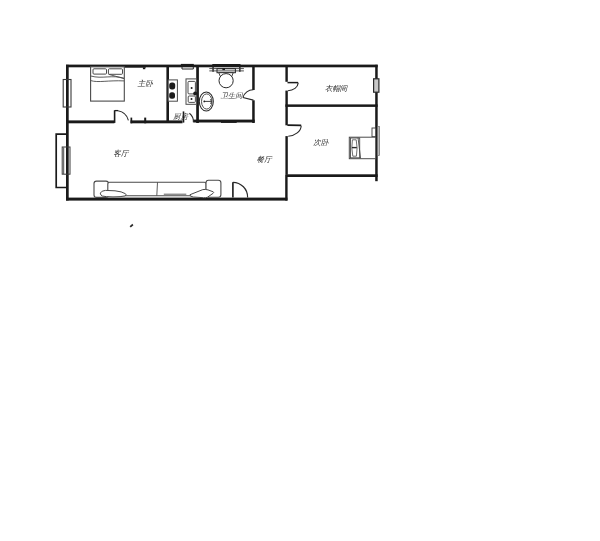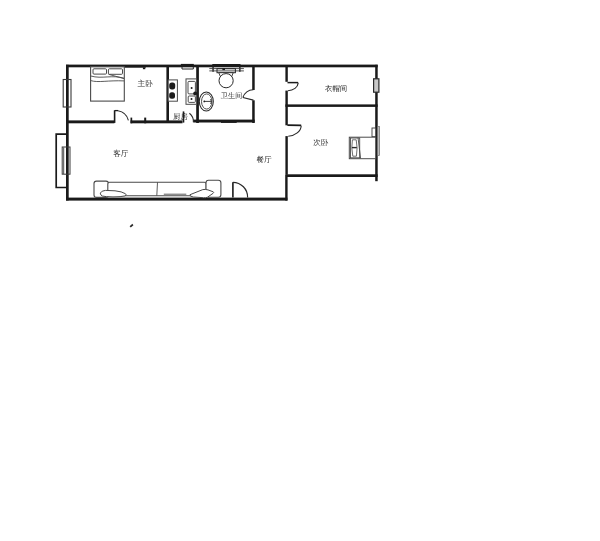--- a/index.html
+++ b/index.html
@@ -1,16 +1,16 @@
 <!DOCTYPE html>
 <html><head>
 <meta charset="utf-8">
 <style>
   html,body{margin:0;padding:0;background:#ffffff;}
-  #plan{width:600px;height:442px;position:relative;font-family:"Liberation Sans",sans-serif;}
+  #plan{width:600px;height:442px;position:relative;font-family:"Liberation Sans",sans-serif;font-style:italic;}
   svg text{font-family:"Liberation Sans",sans-serif;fill:#2e2e2e;-webkit-font-smoothing:antialiased;}
 </style>
 </head>
 <body>
 <div id="plan">
 <svg width="600" height="541" viewBox="0 0 600 541" xmlns="http://www.w3.org/2000/svg" style="filter:blur(0.3px)">
 <rect x="0" y="0" width="600" height="541" fill="#ffffff"></rect>
 
 <g>
         <rect x="68.7" y="67.3" width="97.7" height="53.1" fill="none"></rect>

